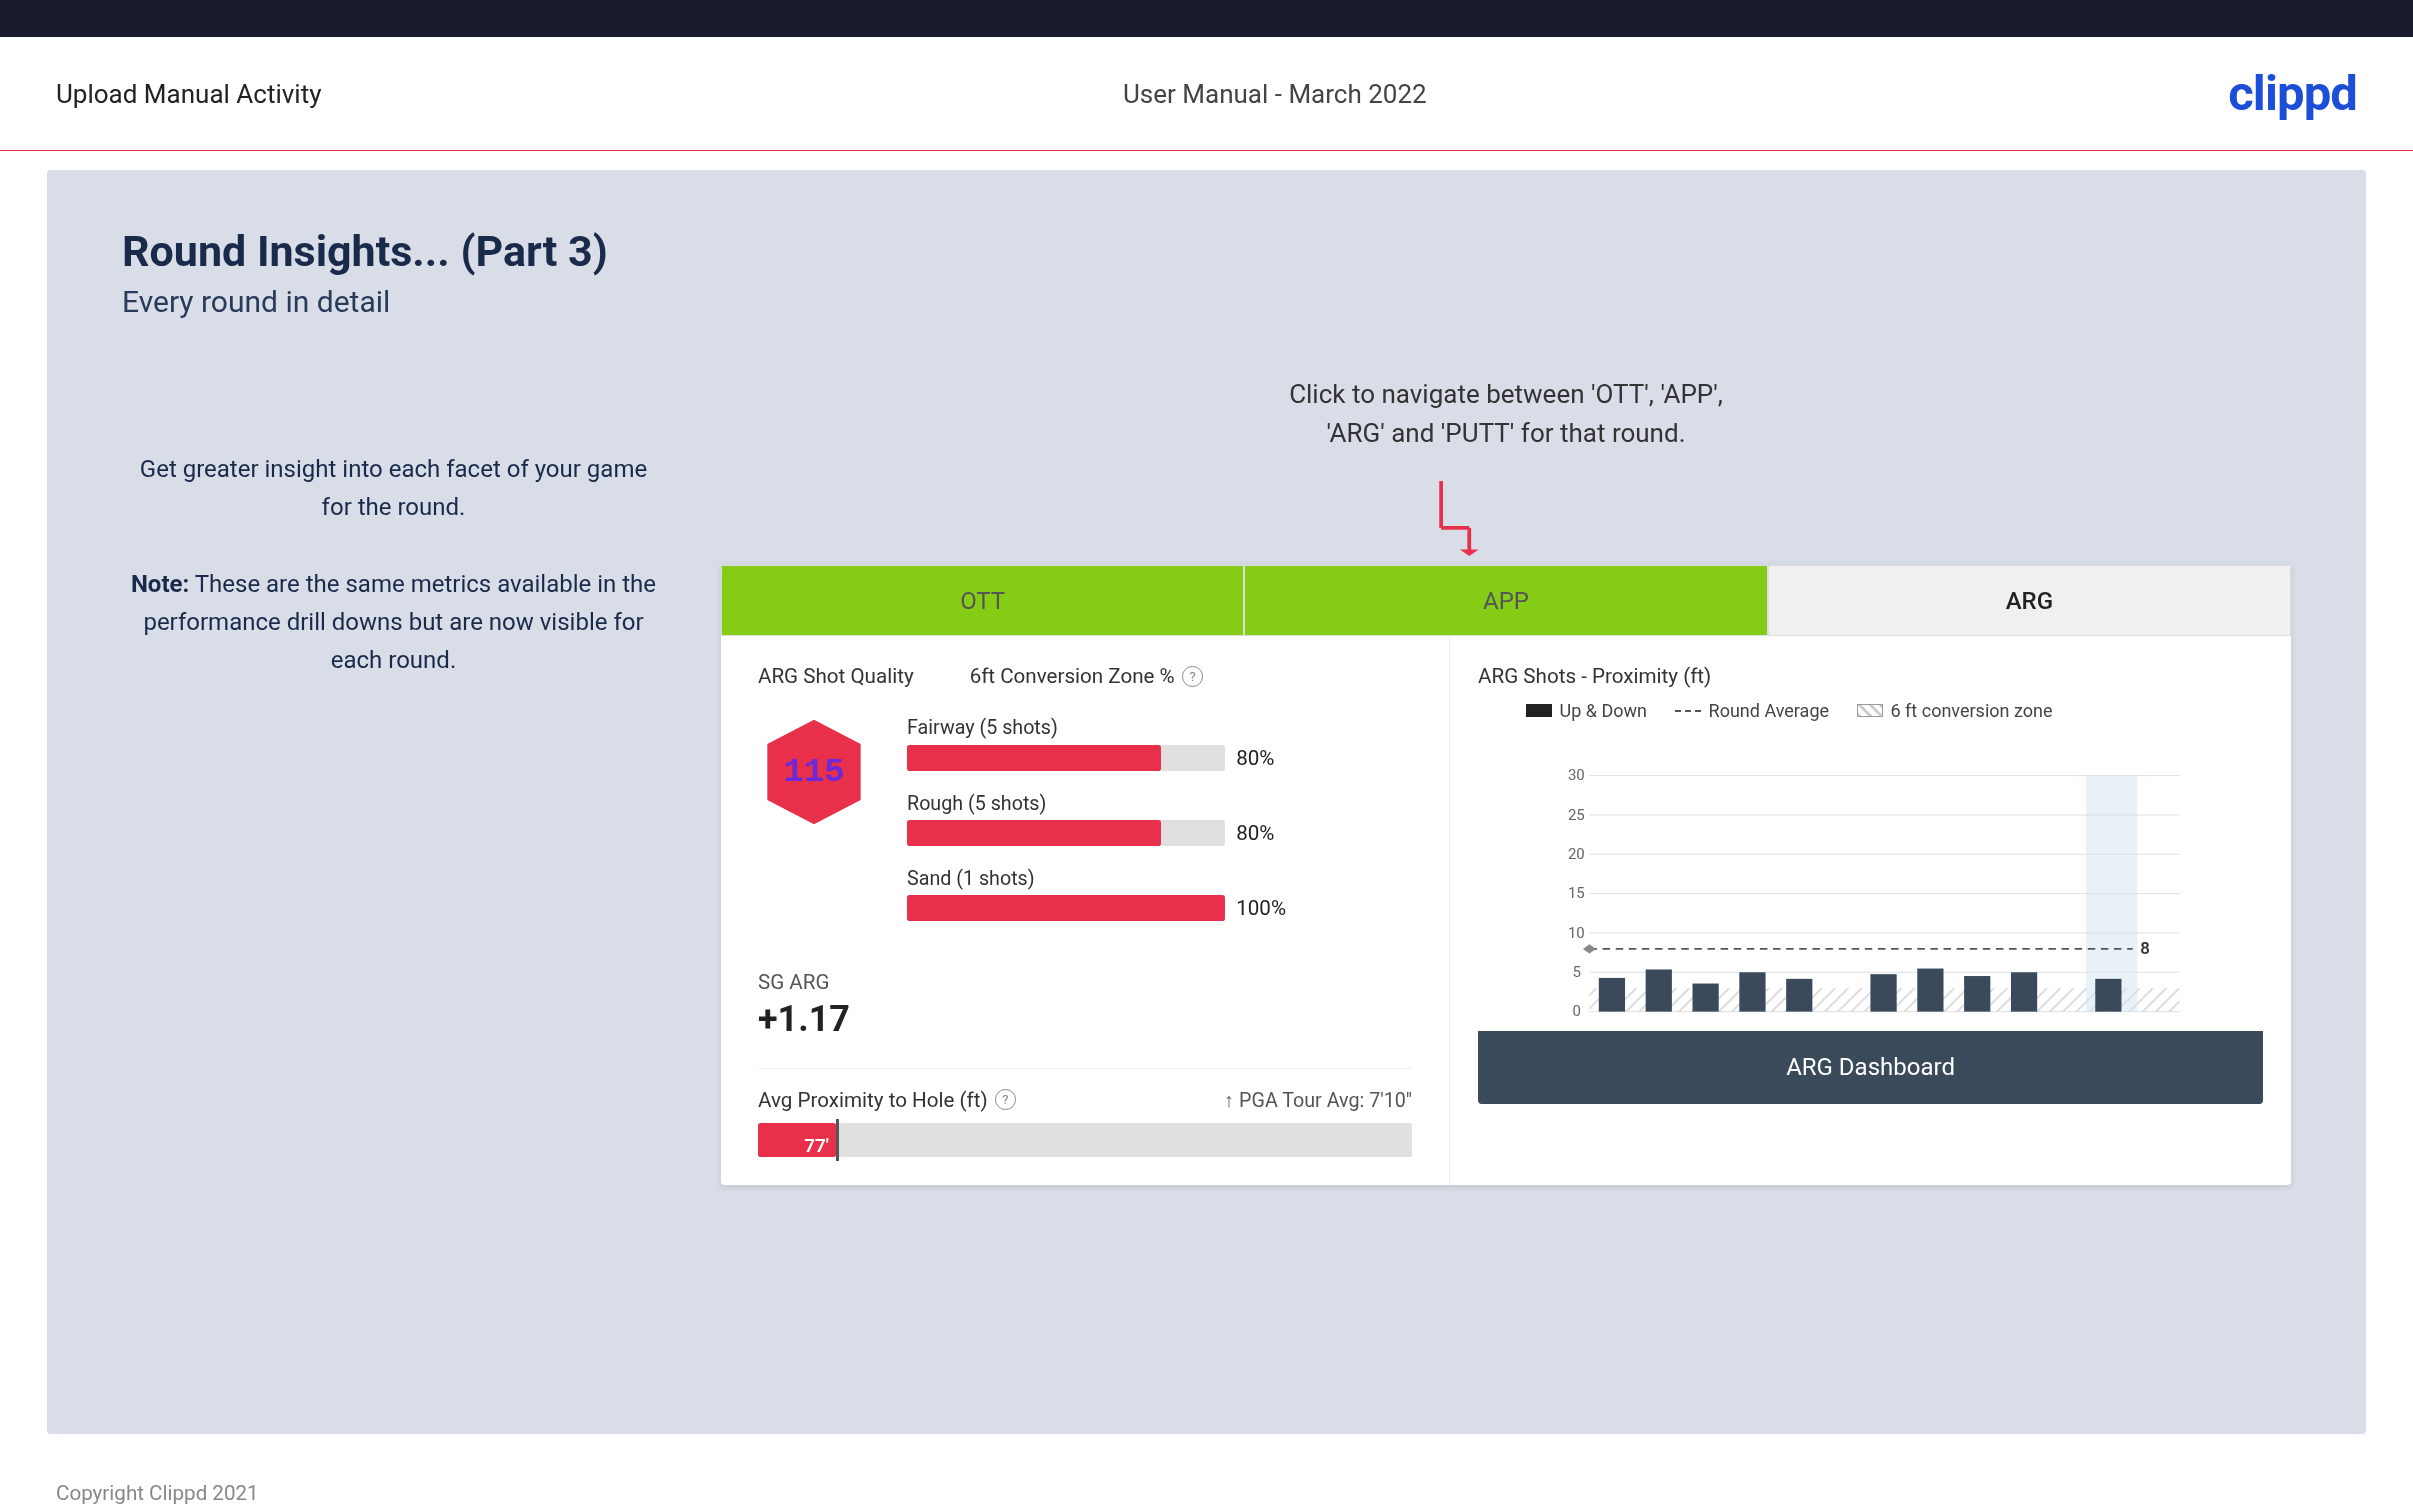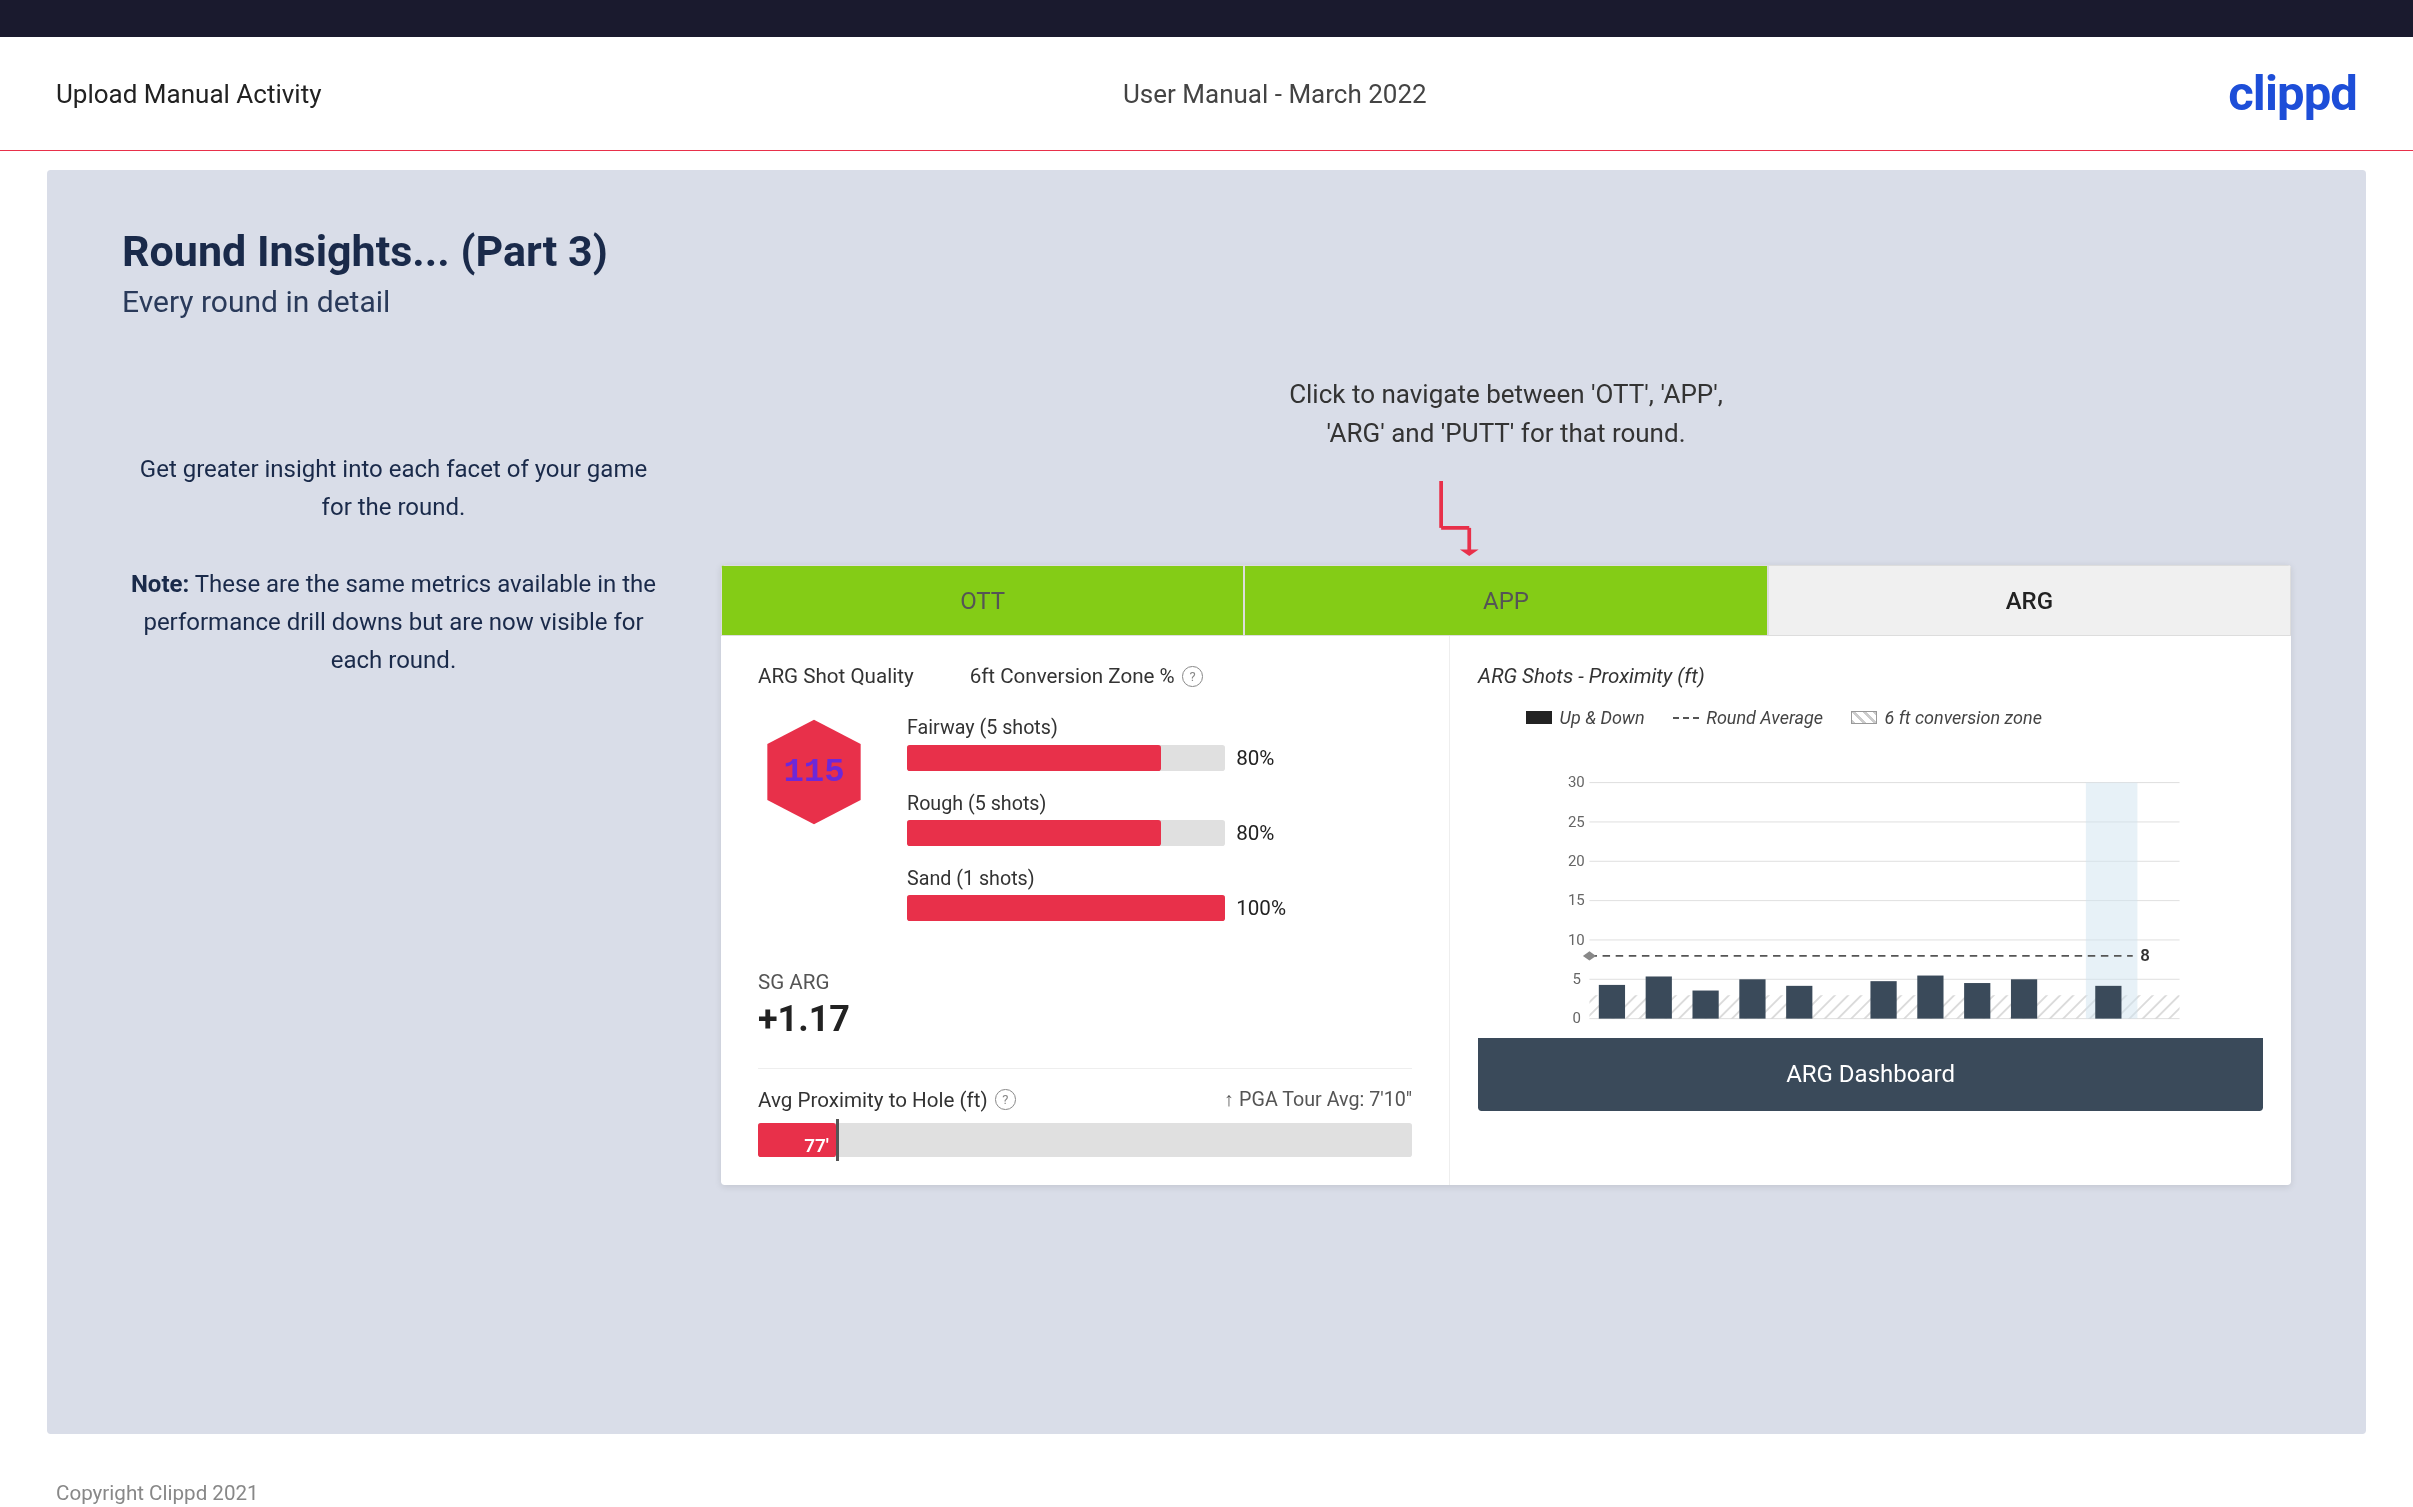--- a/index.html
+++ b/index.html
@@ -215,21 +215,21 @@
       color: #222;
     }
     .proximity-section {
       margin-top: 28px;
       padding-top: 19px;
       border-top: 0.9px solid #eee;
     }
     .proximity-header {
       display: flex;
       justify-content: space-between;
-      align-items: center;
+      align-items: flex-end;
       margin-bottom: 11.2px;
     }
     .proximity-label {
       font-size: 20.6px;
       color: #333;
       display: flex;
       align-items: center;
       gap: 7.5px;
     }
     .pga-label {
@@ -266,22 +266,21 @@
       width: 2.8px;
       background: #555;
     }
     
     .chart-header {
       display: flex;
       align-items: center;
       justify-content: space-between;
       margin-bottom: 19px;
       flex-wrap: wrap;
-      gap: 19px;
-      font-style: italic;
+      gap: 12px;
     }
     .chart-title {
       font-size: 20.6px;
       color: #333;
     }
     .chart-legend {
       display: flex;
       gap: 28px;
       align-items: center;
       padding-left: 48px;

